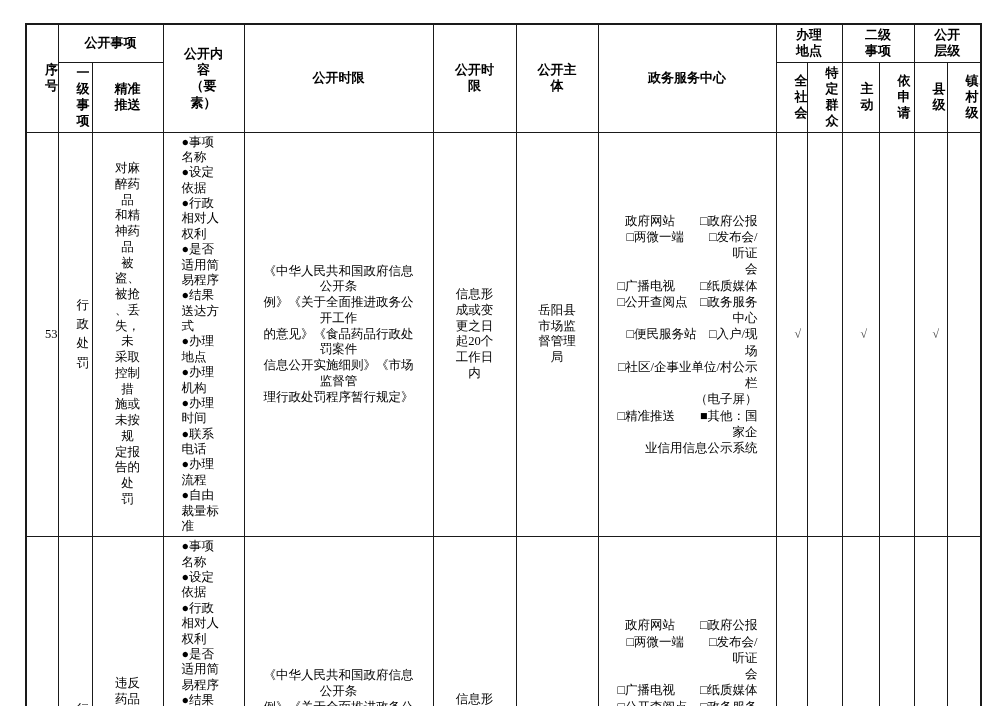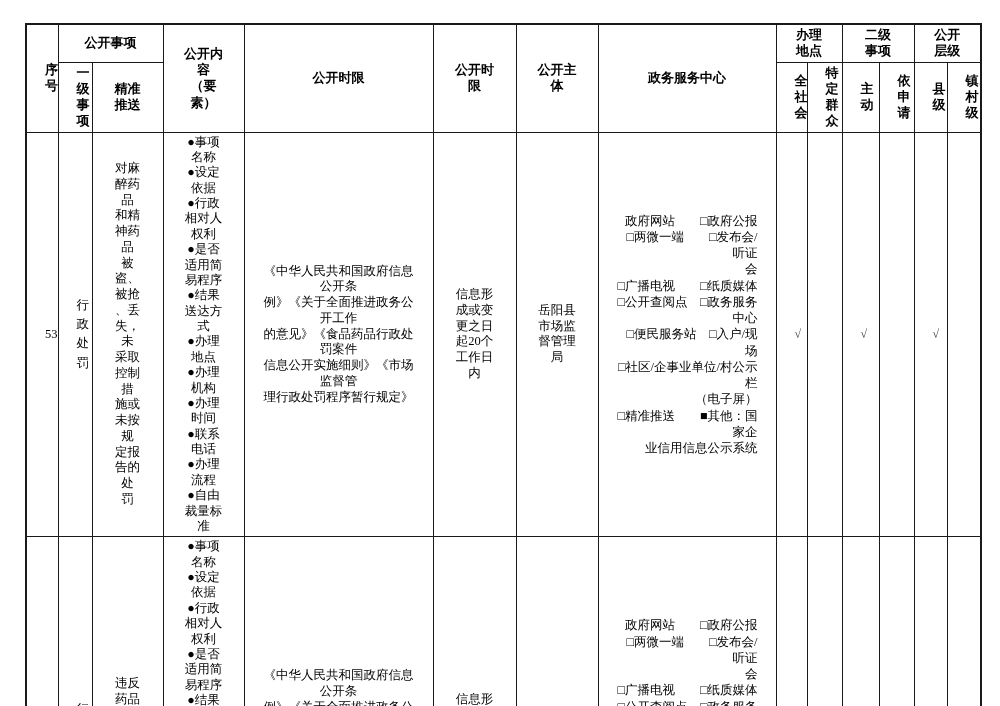--- a/index.html
+++ b/index.html
@@ -8,21 +8,21 @@
   .page{position:relative;width:1000px;height:706px;background:#fff;}
   table.disclosure{position:absolute;left:25px;top:23px;
        border-collapse:collapse;table-layout:fixed;width:955px;
        border:2px solid #1a1a1a;}
   td,th{border:1px solid #1a1a1a;padding:2px 18px;vertical-align:middle;
        font-size:12.5px;line-height:1.26;overflow:hidden;}
   th{font-weight:bold;text-align:center;font-size:13px;line-height:1.25;}
   .pre{white-space:pre-line;}
   .ctr{text-align:center;}
   .top{vertical-align:top;}
-  .content-cell{line-height:1.23;text-align:center;}
+  .content-cell{line-height:1.23;text-align:left;}
   .channel-cell{line-height:1.3;text-align:right;}
   .vtext{line-height:1.55;}
   .check{text-align:center;font-size:12px;color:#444;}
 </style>
 </head>
 <body>
 
 <div class="page">
   <table class="disclosure">
     <colgroup>

